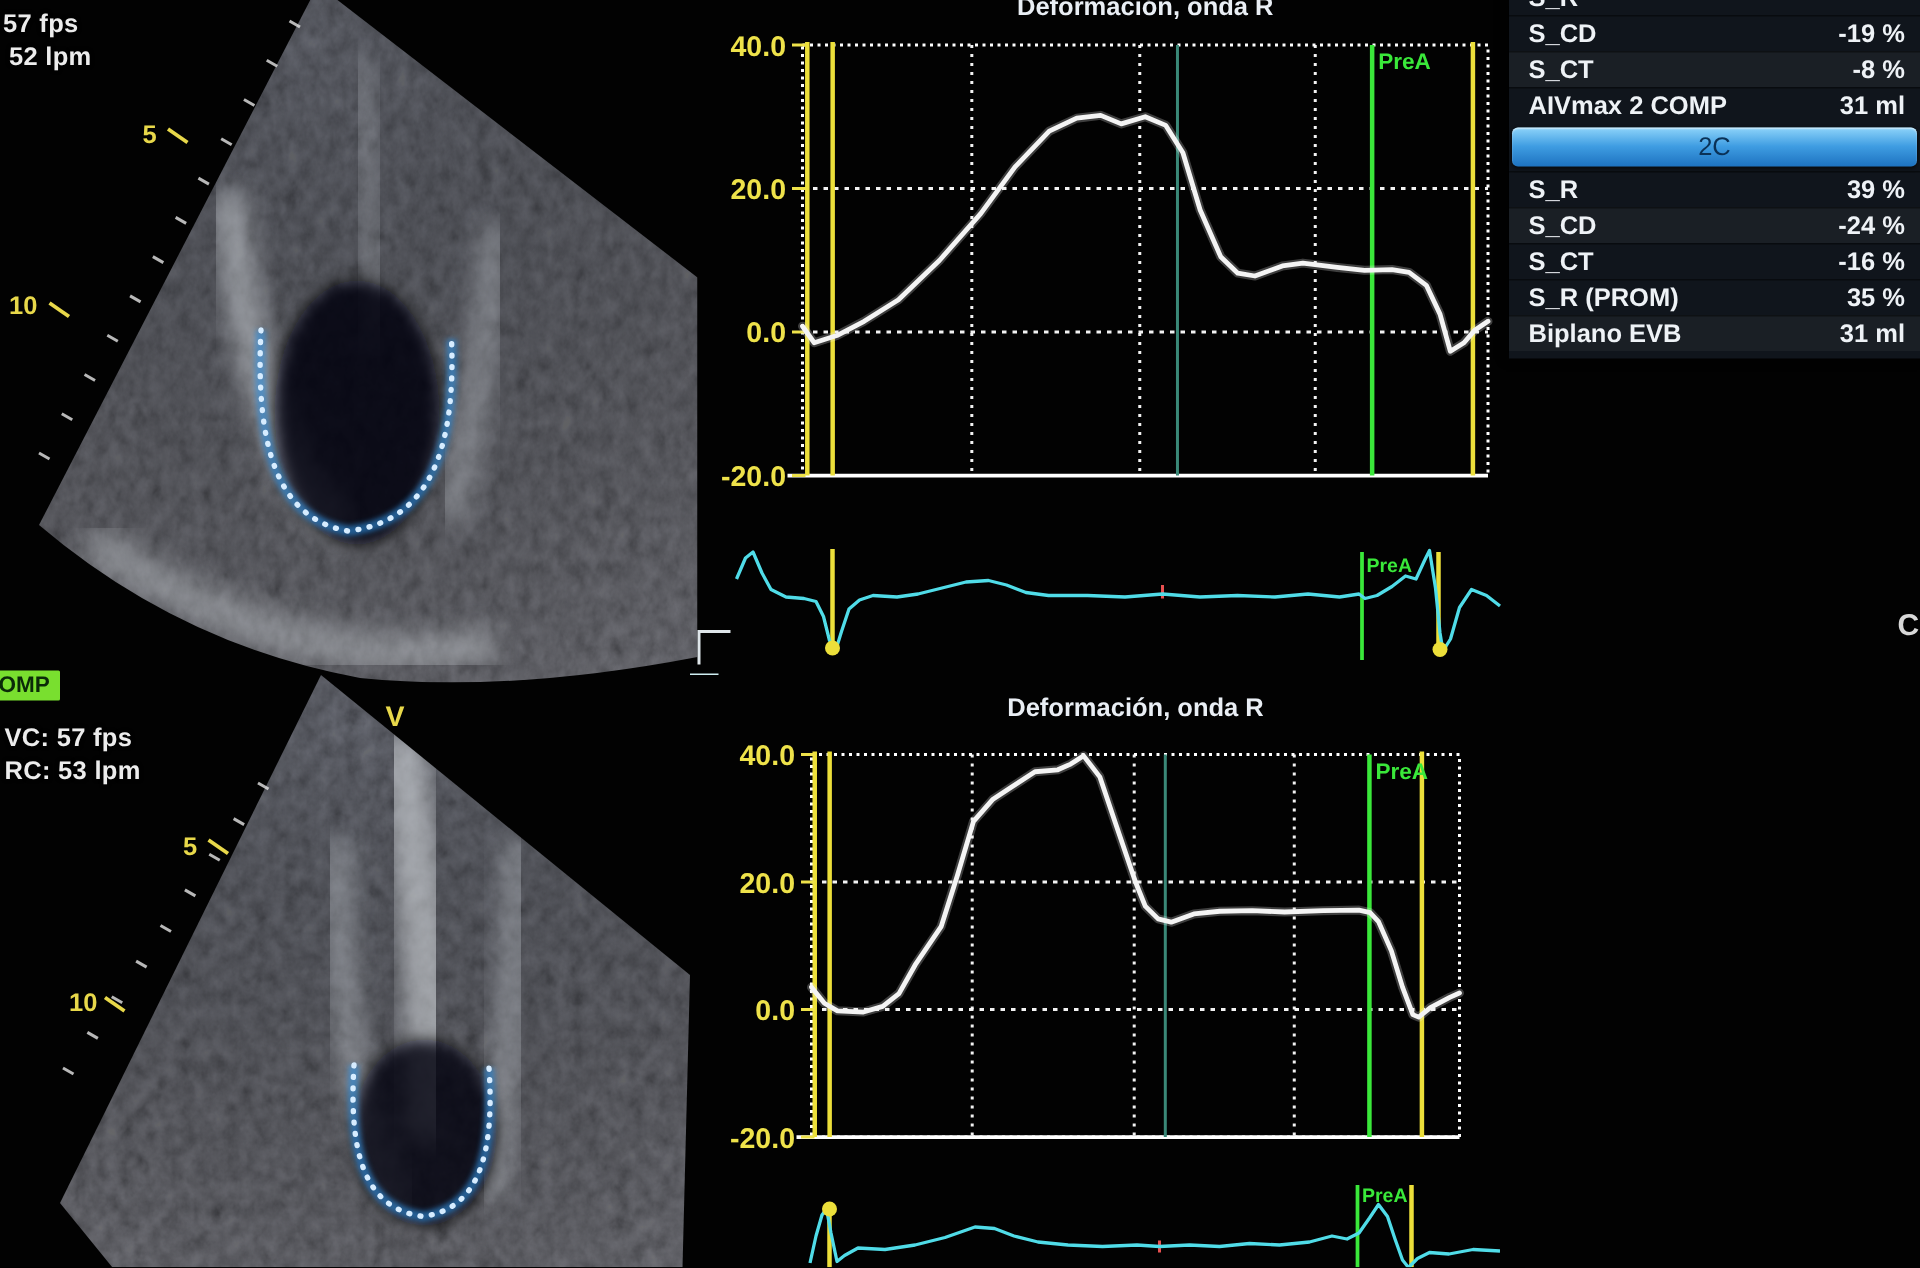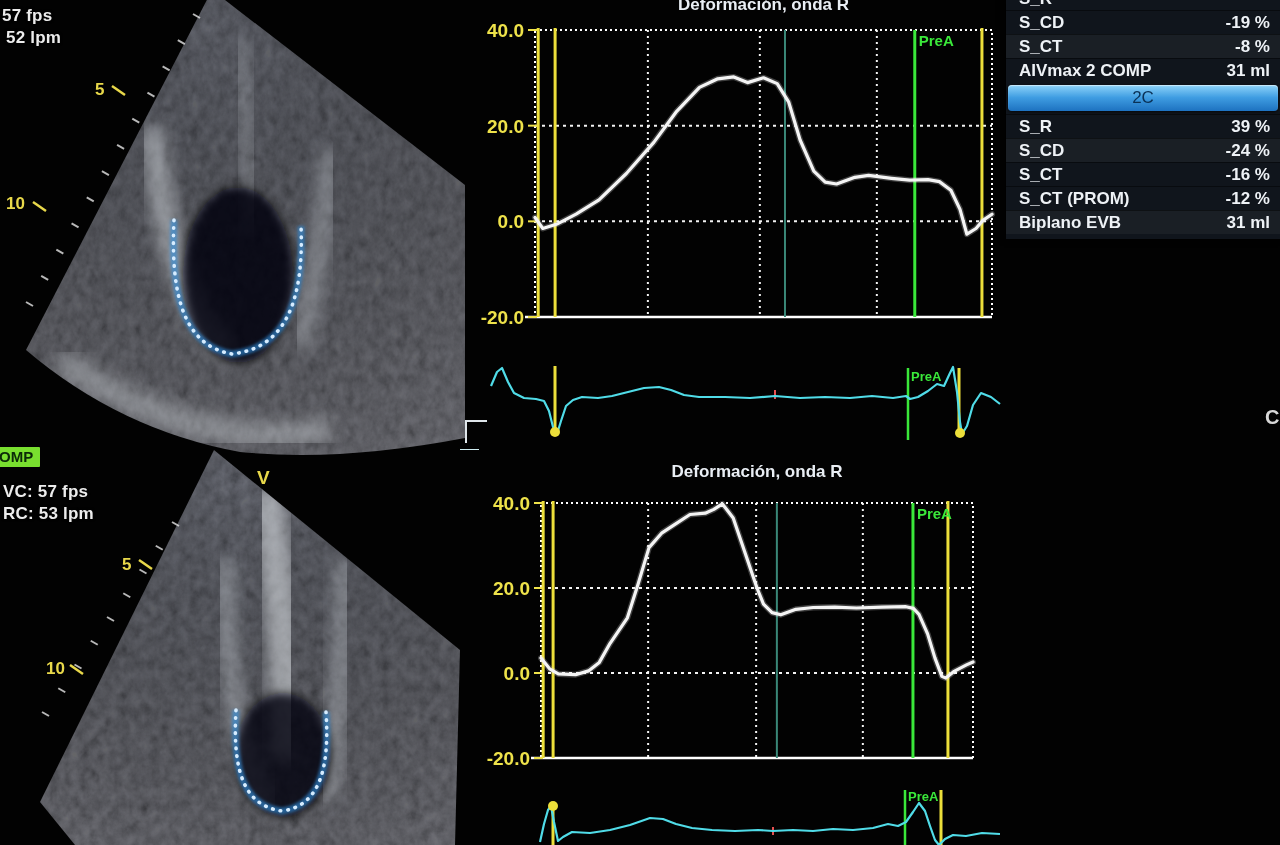--- a/index.html
+++ b/index.html
@@ -246,22 +246,22 @@
       </div>
       <div class="p-row alt">
         <span>S_CD</span>
         <span class="val">-24 %</span>
       </div>
       <div class="p-row">
         <span>S_CT</span>
         <span class="val">-16 %</span>
       </div>
       <div class="p-row">
-        <span>S_CT (PROM)</span>
-        <span class="val">-12 %</span>
+        <span>S_R (PROM)</span>
+        <span class="val">35 %</span>
       </div>
       <div class="p-row alt">
         <span>Biplano EVB</span>
         <span class="val">31 ml</span>
       </div>
     </div>
   <div class="abs edge-glyph" style="left:1265px;top:406px">C</div>
 </div>
 
 </body></html>

